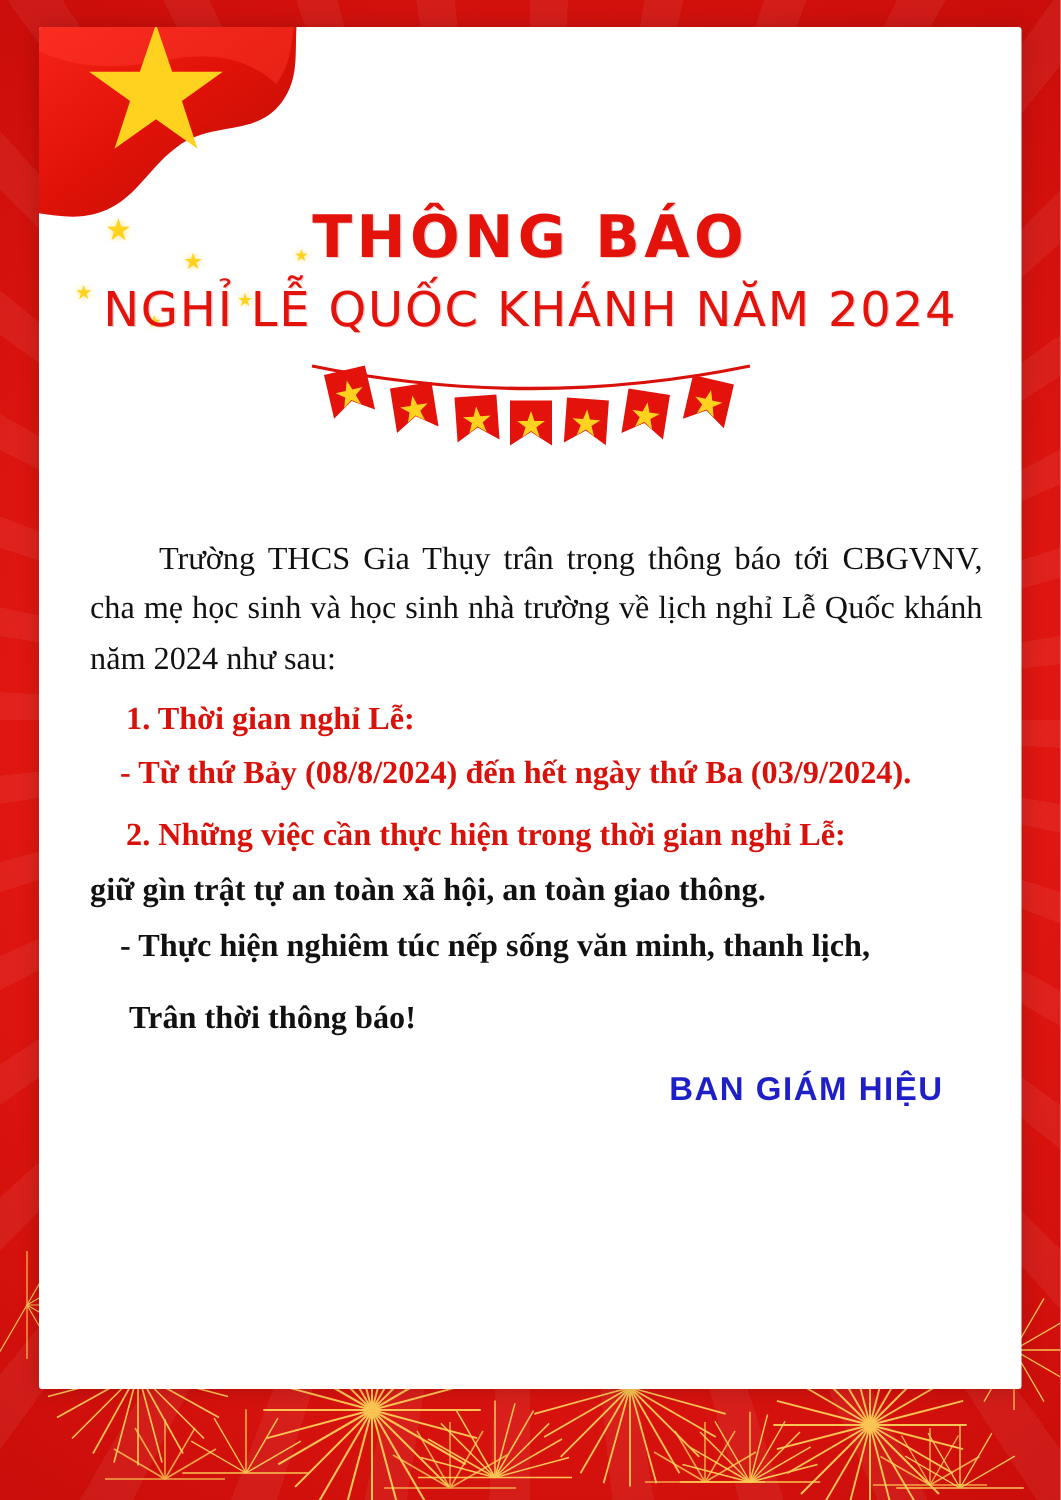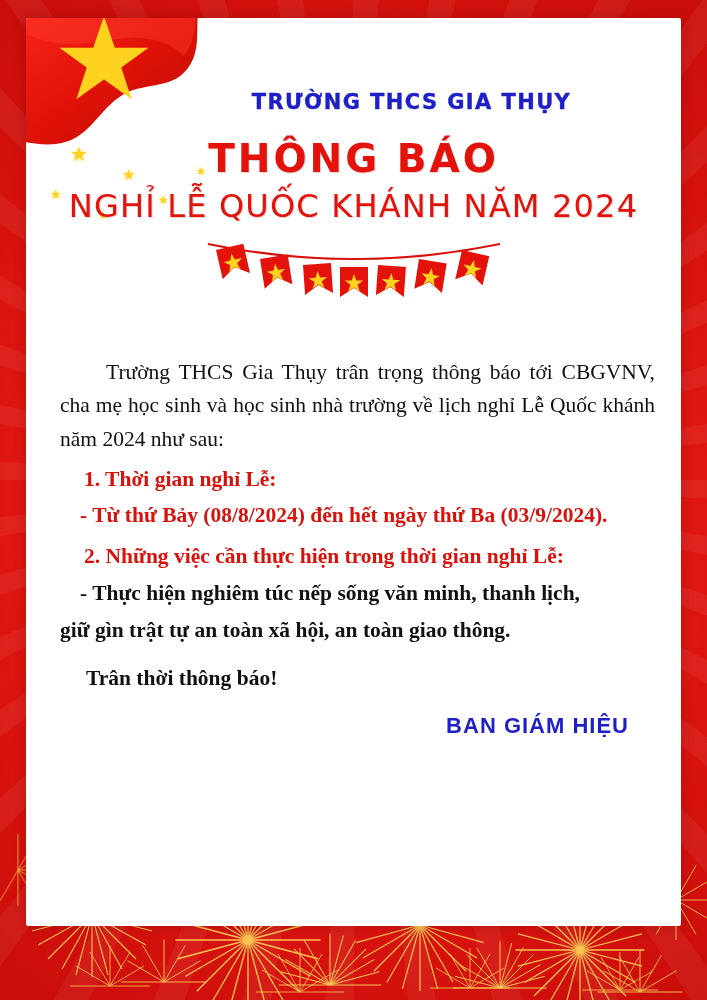--- a/index.html
+++ b/index.html
@@ -454,23 +454,20 @@
       </g>
     </svg>
 
     <div class="mini-star" style="left:44px;  top:126px; font-size:20px;">★</div>
     <div class="mini-star" style="left:96px;  top:150px; font-size:15px;">★</div>
     <div class="mini-star" style="left:24px;  top:170px; font-size:13px;">★</div>
     <div class="mini-star" style="left:132px; top:176px; font-size:12px;">★</div>
     <div class="mini-star" style="left:72px;  top:192px; font-size:11px;">★</div>
     <div class="mini-star" style="left:170px; top:148px; font-size:11px;">★</div>
 
-    <div class="header">
-      <div class="school-name">TRƯỜNG THCS GIA THỤY</div>
-    </div>
 
     <div class="title-block">
       <div class="title-main">THÔNG BÁO</div>
       <div class="title-sub">NGHỈ LỄ QUỐC KHÁNH NĂM 2024</div>
     </div>
 
     <svg class="bunting" viewBox="0 0 300 62" xmlns="http://www.w3.org/2000/svg">
       <path d="M4,4 Q150,34 296,4" stroke="#d8110b" stroke-width="2.2" fill="none"></path>
       <g fill="#e3120b">
         <g transform="translate(12,10) rotate(-13)">
@@ -502,22 +499,22 @@
           <polygon points="14,7 16.3,13.6 23.3,13.6 17.6,17.8 19.8,24.5 14,20.4 8.2,24.5 10.4,17.8 4.7,13.6 11.7,13.6" fill="#ffd21f"></polygon>
         </g>
       </g>
     </svg>
 
     <div class="body-text">
       <div class="para normal">Trường THCS Gia Thụy trân trọng thông báo tới CBGVNV, cha mẹ học sinh và học sinh nhà trường về lịch nghỉ Lễ Quốc khánh năm 2024 như sau:</div>
       <div class="red-line">1. Thời gian nghỉ Lễ:</div>
       <div class="dash-line">- Từ thứ Bảy (08/8/2024) đến hết ngày thứ Ba (03/9/2024).</div>
       <div class="red-line">2. Những việc cần thực hiện trong thời gian nghỉ Lễ:</div>
+      <div class="black-line cont">giữ gìn trật tự an toàn xã hội, an toàn giao thông.</div>
       <div class="black-line">- Thực hiện nghiêm túc nếp sống văn minh, thanh lịch,</div>
-      <div class="black-line cont">giữ gìn trật tự an toàn xã hội, an toàn giao thông.</div>
       <div class="closing">Trân thời thông báo!</div>
       <div class="signature">BAN GIÁM HIỆU</div>
     </div>
   </div>
 
   <svg class="fw-bottom-strip" viewBox="0 0 707 74" xmlns="http://www.w3.org/2000/svg">
     <g stroke="#ffd85a" stroke-width="1" opacity="0.75">
       <g transform="translate(110,60)">
         <line x1="0" y1="0" x2="0" y2="-40"></line>
           <line x1="0" y1="0" x2="20" y2="-34"></line>

